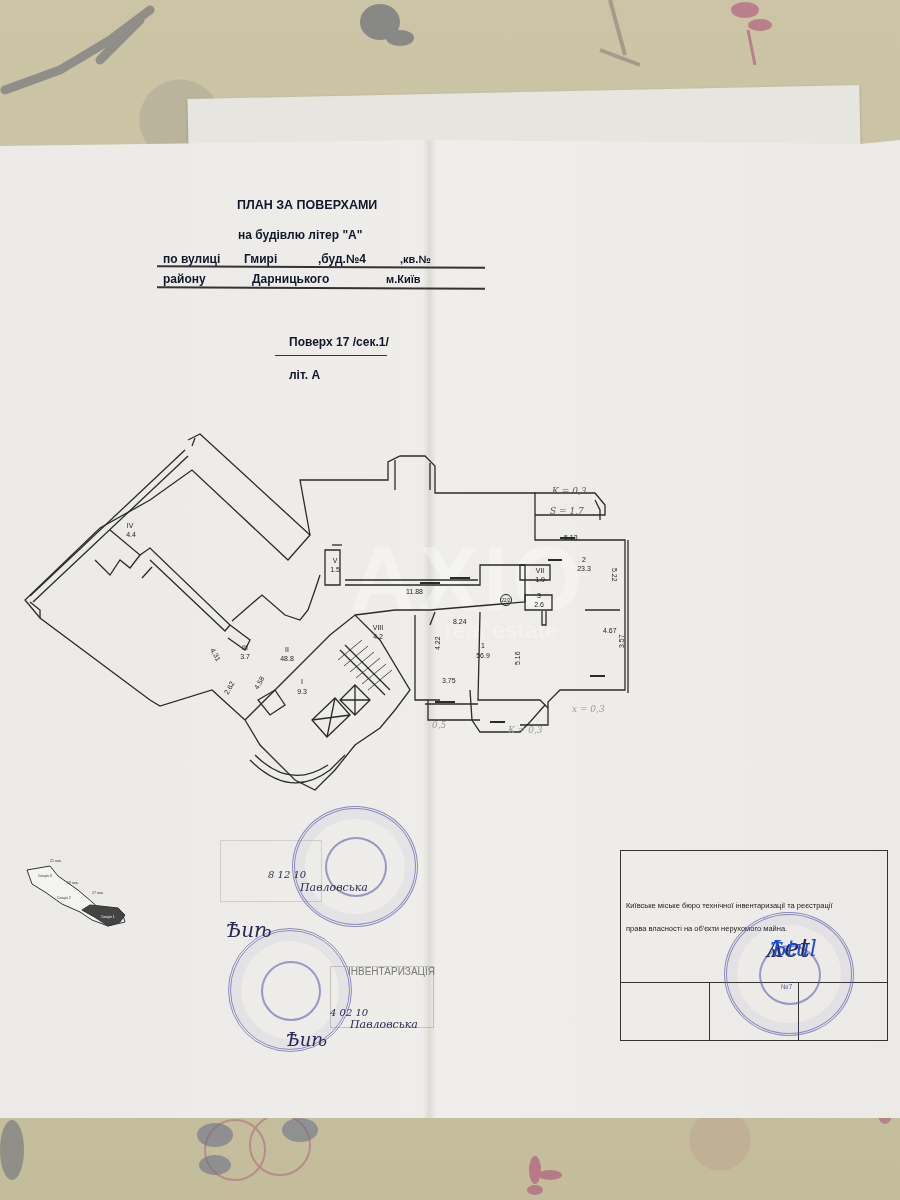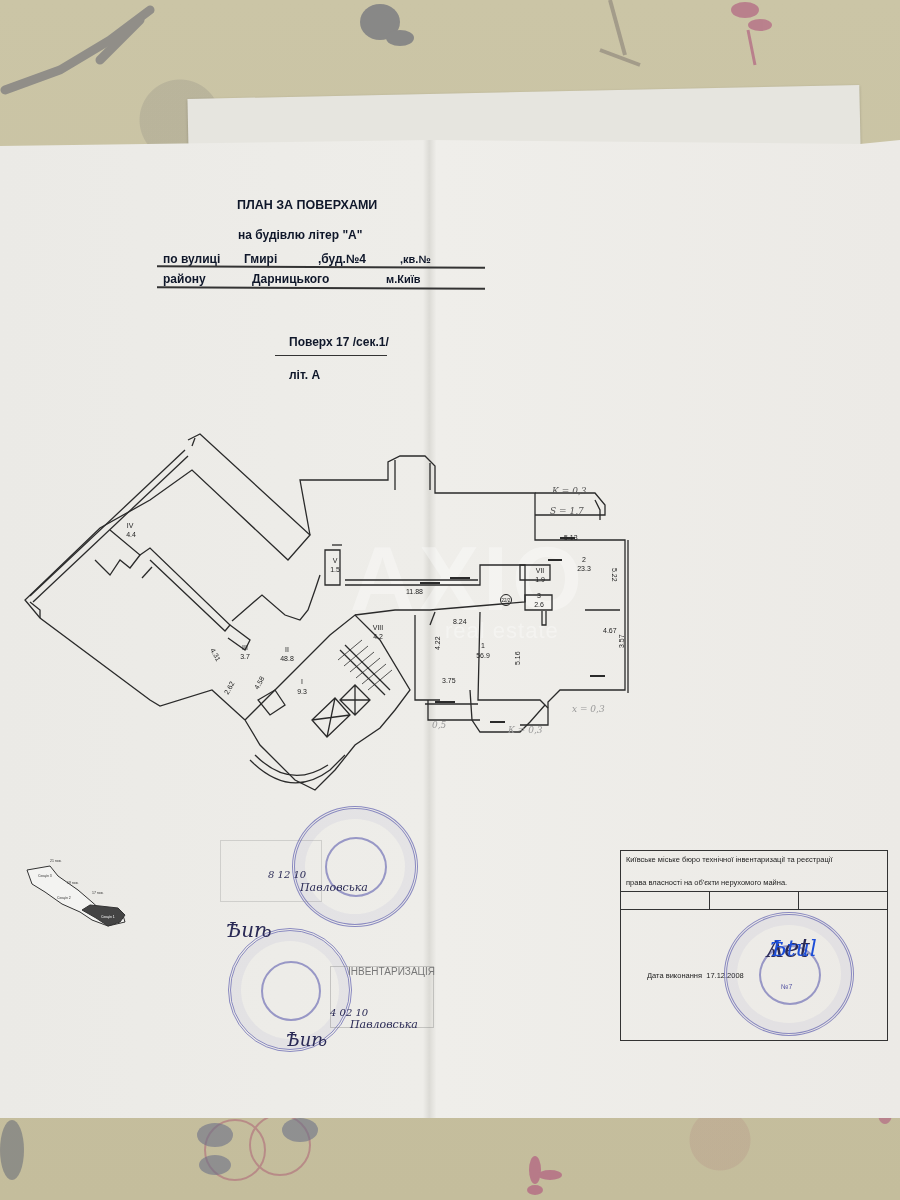--- a/index.html
+++ b/index.html
@@ -245,25 +245,20 @@
     <td colspan="3">
       <div>Київське міське бюро технічної інвентаризації та реєстрації</div>
       <div style="margin-top:14px;">права власності на об'єкти нерухомого майна.</div>
     </td>
   </tr>
   <tr style="height:18px;">
         <td></td>
         <td></td>
         <td></td>
       </tr>
-  <tr>
-    <td colspan="3" style="padding-left:26px;">
-      <span>Дата виконання</span>&nbsp;&nbsp;<span>17.12.2008</span>
-    </td>
-  </tr>
 </tbody>
   </table>
 <div class="stamp" style="left:724px;top:912px;width:124px;height:118px;">
   <div class="inner" style="left:32px;top:30px;width:58px;height:56px;"></div>
   <div style="position:absolute;left:54px;top:68px;font-size:7px;color:#5a5aa5;">№7</div>
 </div>
 <div class="hand" style="left:766px;top:910px;font-size:26px;">Ѧеt</div>
 <div class="hand" style="left:770px;top:913px;font-size:22px;color:#1d4ed8;">Ѣtul</div>
 
 </body></html>

